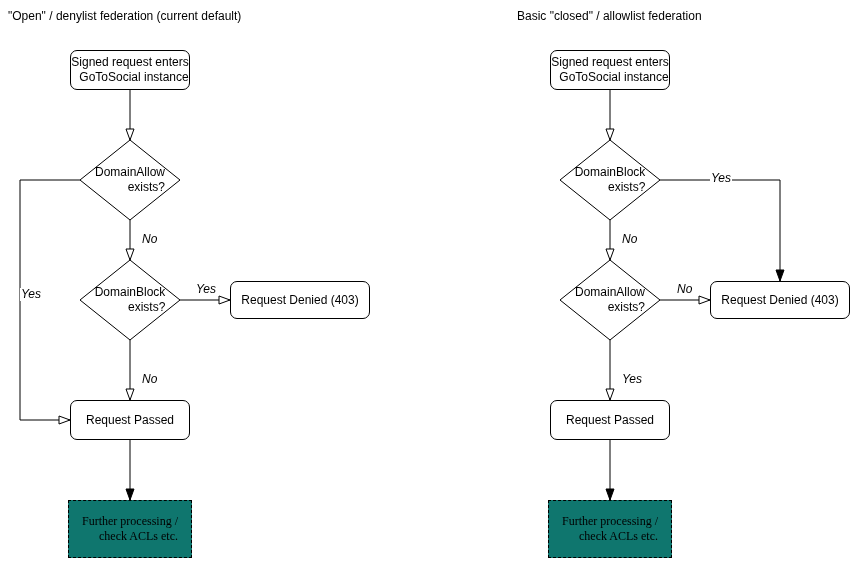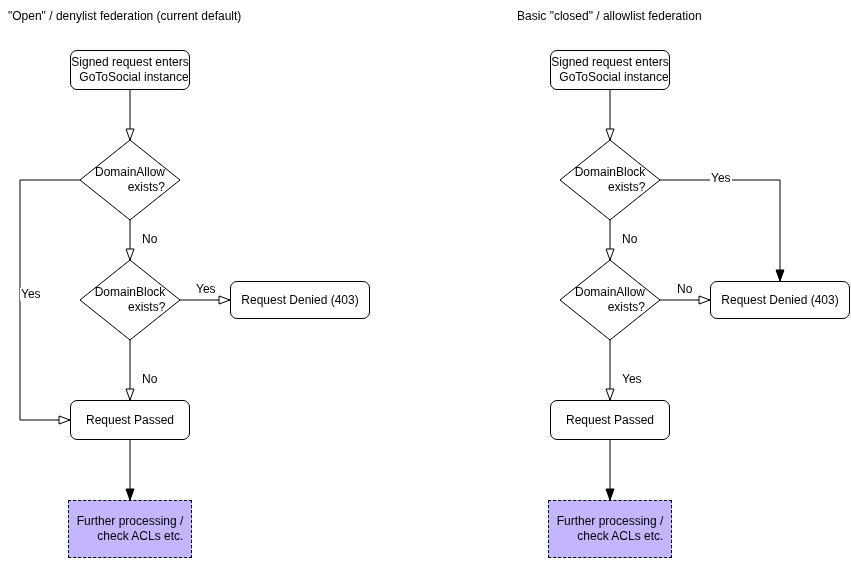--- a/index.html
+++ b/index.html
@@ -35,32 +35,34 @@
     line-height: 15px;
     white-space: pre-line;
   }
   .box {
     border: 1px solid #000000;
     border-radius: 7px;
     background: #ffffff;
   }
   .dashed-box {
     border: 1px dashed #000000;
-    background: #c4b5fd;
+    background: #0f766e;
+    font-family: Liberation Serif, serif;
   }
   .diamond-label {
     background: transparent;
   }
   .edge-label {
     position: absolute;
     font-size: 12px;
     line-height: 13px;
     background: #ffffff;
     padding: 0 1px;
     white-space: nowrap;
+    font-style: italic;
   }
 </style>
 </head>
 <body>
 
 <div class="canvas">
 
   <svg class="edges" width="851" height="561" viewBox="0 0 851 561" xmlns="http://www.w3.org/2000/svg">
     <defs>
       <marker id="ah-open" markerUnits="userSpaceOnUse" markerWidth="14" markerHeight="12" refX="12" refY="5" orient="auto">

